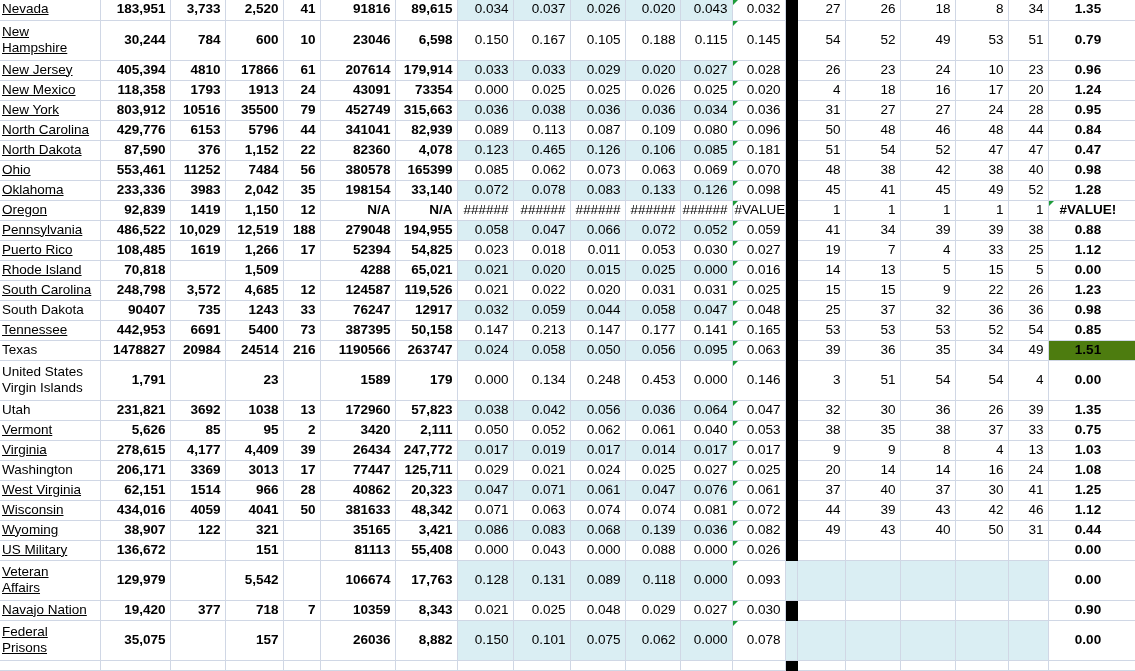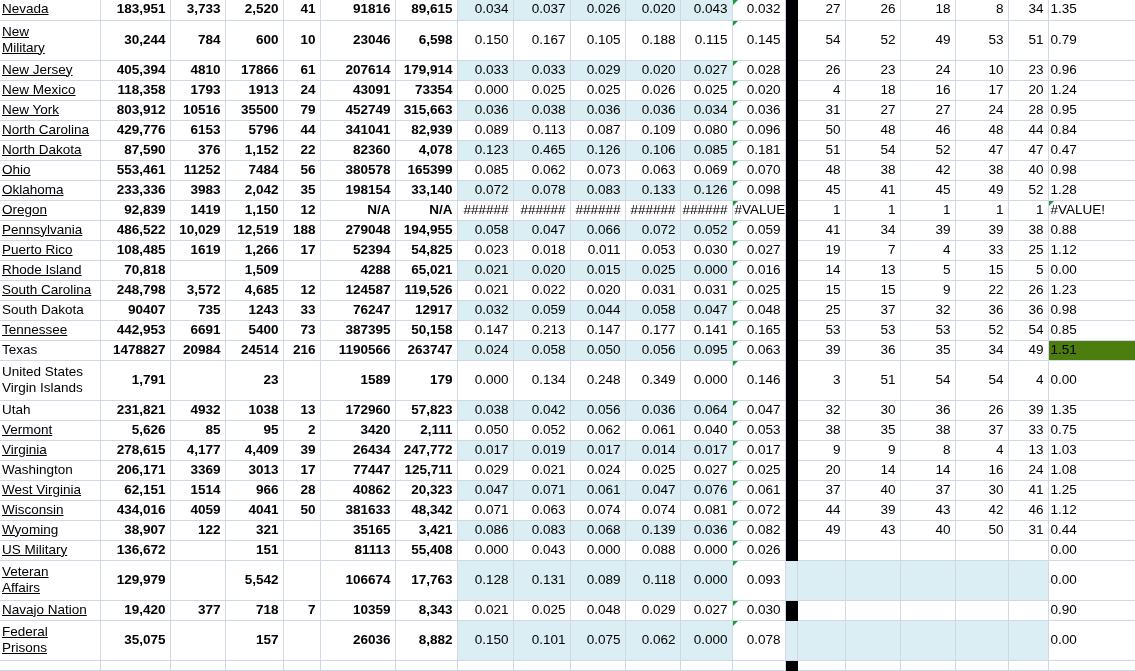--- a/index.html
+++ b/index.html
@@ -44,21 +44,21 @@
     white-space: nowrap;
     overflow: hidden;
     position: relative;
     line-height: 16px;
   }
   td.name  { text-align: left;  }
   td.name.wrap { white-space: normal; }
   td.num   { text-align: right; font-weight: bold; }
   td.rate  { text-align: right; }
   td.rank  { text-align: right; }
-  td.ratio { text-align: left; padding-right: 9px; }
+  td.ratio { text-align: center; padding-right: 9px; font-weight: bold; }
   td.band  { background: #DAEEF3; }
   td.sep   { background: #000000; border-right-color: #000000; border-bottom-color: #000000; padding: 0; }
   td.sep.sepband { background: #DAEEF3; border-right-color: #D0D7E5; border-bottom-color: #D0D7E5; }
   td.hl    { background: #4d7c0f; }
   .u { text-decoration: underline; }
   .b { font-weight: normal; }
   span.tri {
     position: absolute;
     top: 0; left: 0;
     width: 0; height: 0;
@@ -110,21 +110,21 @@
           <td class="rate"><span>0.032</span><span class="tri"></span></td>
           <td class="sep"></td>
           <td class="rank"><span>27</span></td>
           <td class="rank"><span>26</span></td>
           <td class="rank"><span>18</span></td>
           <td class="rank"><span>8</span></td>
           <td class="rank"><span>34</span></td>
           <td class="ratio"><span>1.35</span></td>
         </tr>
         <tr class="tall">
-          <td class="name wrap"><span class="u">New</span><br><span class="u">Military</span></td>
+          <td class="name wrap"><span class="u">New</span><br><span class="u">Hampshire</span></td>
           <td class="num"><span>30,244</span></td>
           <td class="num"><span>784</span></td>
           <td class="num"><span>600</span></td>
           <td class="num"><span>10</span></td>
           <td class="num"><span>23046</span></td>
           <td class="num"><span>6,598</span></td>
           <td class="rate"><span>0.150</span></td>
           <td class="rate"><span>0.167</span></td>
           <td class="rate"><span>0.105</span></td>
           <td class="rate"><span>0.188</span></td>
@@ -472,35 +472,35 @@
           <td class="name wrap"><span class="b">United States</span><br><span class="b">Virgin Islands</span></td>
           <td class="num"><span>1,791</span></td>
           <td class="num"><span></span></td>
           <td class="num"><span>23</span></td>
           <td class="num"><span></span></td>
           <td class="num"><span>1589</span></td>
           <td class="num"><span>179</span></td>
           <td class="rate"><span>0.000</span></td>
           <td class="rate"><span>0.134</span></td>
           <td class="rate"><span>0.248</span></td>
-          <td class="rate"><span>0.349</span></td>
+          <td class="rate"><span>0.453</span></td>
           <td class="rate"><span>0.000</span></td>
           <td class="rate"><span>0.146</span><span class="tri"></span></td>
           <td class="sep"></td>
           <td class="rank"><span>3</span></td>
           <td class="rank"><span>51</span></td>
           <td class="rank"><span>54</span></td>
           <td class="rank"><span>54</span></td>
           <td class="rank"><span>4</span></td>
           <td class="ratio"><span>0.00</span></td>
         </tr>
         <tr>
           <td class="name"><span class="">Utah</span></td>
           <td class="num"><span>231,821</span></td>
-          <td class="num"><span>4932</span></td>
+          <td class="num"><span>3692</span></td>
           <td class="num"><span>1038</span></td>
           <td class="num"><span>13</span></td>
           <td class="num"><span>172960</span></td>
           <td class="num"><span>57,823</span></td>
           <td class="rate band"><span>0.038</span></td>
           <td class="rate band"><span>0.042</span></td>
           <td class="rate band"><span>0.056</span></td>
           <td class="rate band"><span>0.036</span></td>
           <td class="rate band"><span>0.064</span></td>
           <td class="rate"><span>0.047</span><span class="tri"></span></td>

